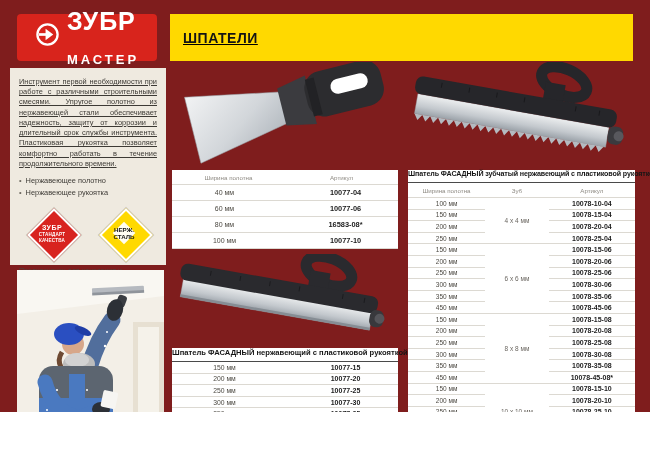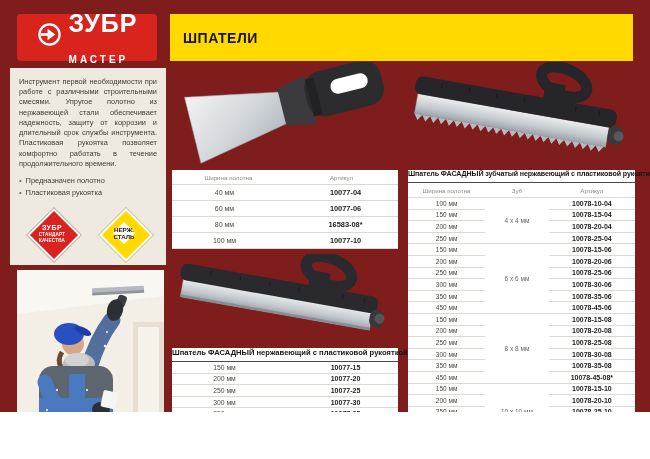--- a/index.html
+++ b/index.html
@@ -4,29 +4,29 @@
 <style>
   html,body{margin:0;padding:0;background:#fff;}
   .page{position:relative;width:650px;height:412px;background:#7f1d1d;overflow:hidden;
         font-family:"Liberation Sans",sans-serif;}
 
   
   .logo{position:absolute;left:17px;top:14px;width:140px;height:47px;background:#d8241c;
         border-radius:4px;display:flex;align-items:center;justify-content:center;gap:7px;}
   .logo-ic{width:25px;height:25px;margin-top:-6px;}
   .logo-name{font-size:25px;font-weight:bold;color:#fff;letter-spacing:1px;line-height:1;}
-  .logo-sub{font-size:10px;font-weight:bold;color:#fff;letter-spacing:3px;text-align:left;margin-top:18px;}
+  .logo-sub{font-size:13px;font-weight:bold;color:#fff;letter-spacing:3px;text-align:center;margin-top:18px;}
   .band{position:absolute;left:170px;top:14px;width:463px;height:47px;background:#ffd900;
-        display:flex;align-items:center;}
+        display:flex;align-items:center;text-decoration:underline;}
   .band-title{font-size:14px;font-weight:bold;color:#141414;padding-left:13px;letter-spacing:.5px;}
 
   
   .panel{position:absolute;left:10px;top:68px;width:156px;height:197px;background:#efeae0;
          padding:9px 9px 0;box-sizing:border-box;}
-  .desc{margin:0;font-size:7.4px;line-height:1.38;color:#3d3a35;text-align:justify;}
+  .desc{margin:0;font-size:7.4px;line-height:1.38;color:#3d3a35;text-align:justify;text-decoration:underline;}
   .feat{margin-top:6px;}
   .fi{display:flex;gap:4px;font-size:7.4px;color:#3d3a35;line-height:1.65;}
   .dot{color:#6b675f;}
   .badges{display:flex;justify-content:center;gap:16px;margin-top:7px;}
   .badge{position:relative;width:56px;height:54px;}
   .dsq{position:absolute;left:11px;top:10px;width:34px;height:34px;transform:rotate(45deg);}
   .dsq.red{background:#d8231f;border:2px solid #fff;box-shadow:0 0 0 1px #ccc6ba;}
   .dsq.yellow{background:#ffd900;border:2px solid #fff;box-shadow:0 0 0 1px #ccc6ba;}
   .dsq2{position:absolute;left:20px;top:19px;width:16px;height:16px;background:#fffdf2;transform:rotate(45deg);}
   .btxt{position:absolute;inset:0;display:flex;flex-direction:column;align-items:center;
@@ -95,25 +95,25 @@
   </div>
   <div class="band" style="background: rgb(255, 217, 0);">
     <div class="band-title">ШПАТЕЛИ</div>
   </div>
 
   <aside class="panel" style="background: rgb(239, 234, 224);">
     <p class="desc">Инструмент первой необходимости при работе с различными строительными смесями. Упругое полотно из нержавеющей стали обеспечивает надежность, защиту от коррозии и длительный срок службы инструмента. Пластиковая рукоятка позволяет комфортно работать в течение продолжительного времени.</p>
     <div class="feat">
       <div class="fi">
         <span class="dot">•</span>
-        <span>Предназначен полотно</span>
+        <span>Нержавеющее полотно</span>
       </div>
       <div class="fi">
         <span class="dot">•</span>
-        <span>Пластиковая рукоятка</span>
+        <span>Нержавеющее рукоятка</span>
       </div>
     </div>
     <div class="badges">
       <div class="badge">
         <div class="dsq red"></div>
         <div class="btxt">
           <span class="bb">ЗУБР</span>
           <span class="bs">СТАНДАРТ</span>
           <span class="bs">КАЧЕСТВА</span>
         </div>

